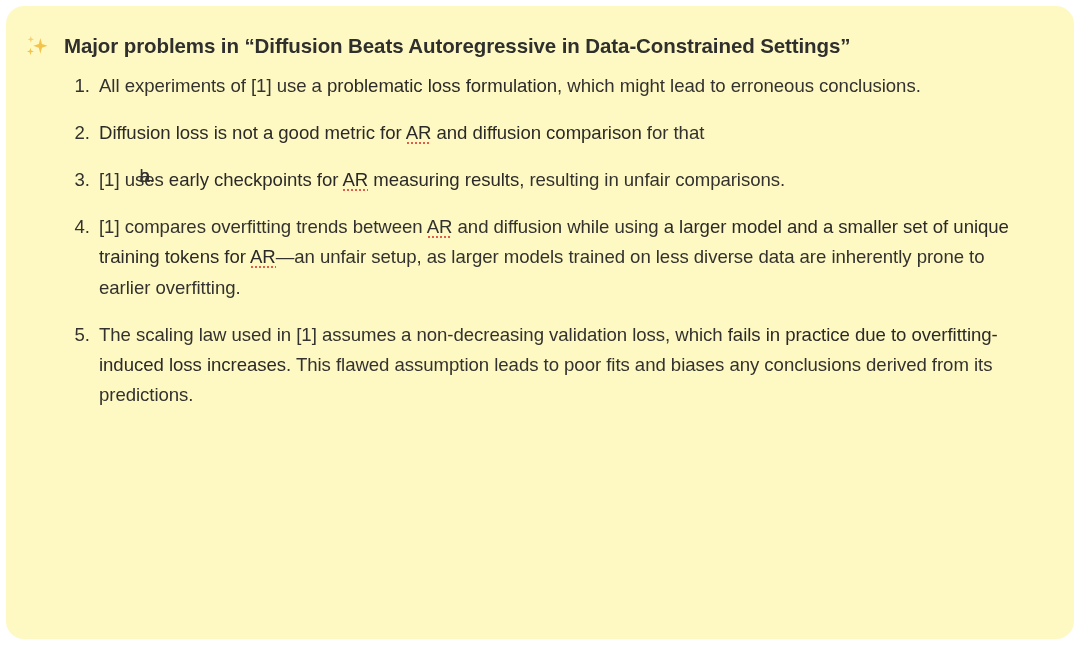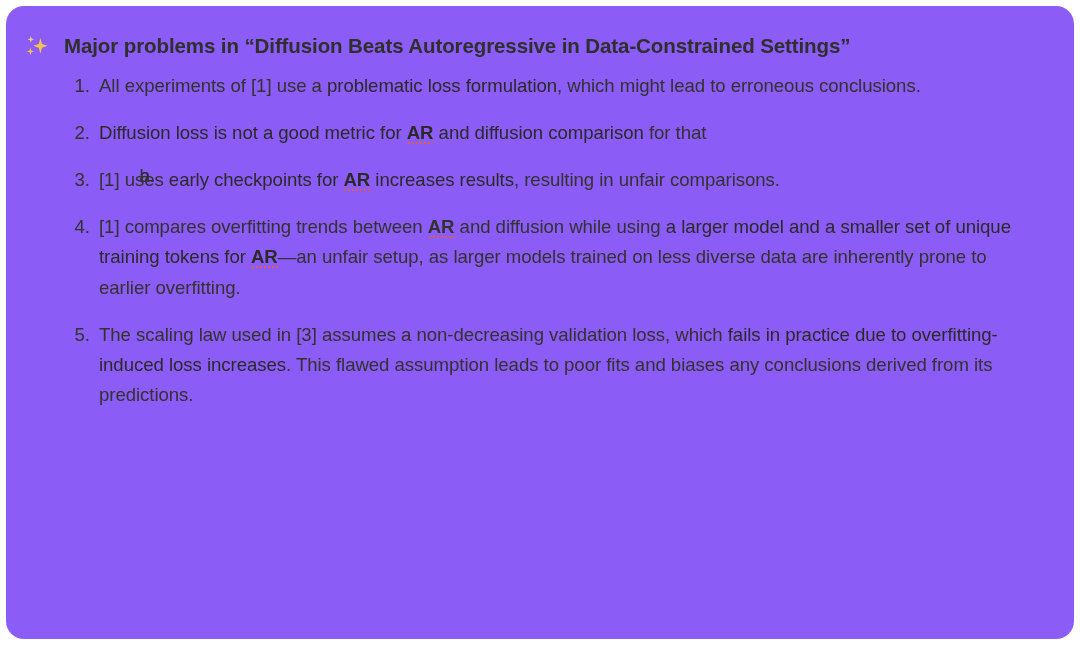--- a/index.html
+++ b/index.html
@@ -10,21 +10,21 @@
     height: 645px;
     background: #ffffff;
     font-family: "Liberation Sans", sans-serif;
   }
   #card {
     position: absolute;
     left: 6px;
     top: 6px;
     width: 1068px;
     height: 633px;
-    background: #8b5cf6;
+    background: #fef9c3;
     border-radius: 18px;
     overflow: hidden;
   }
   .inner {
     padding: 26px 34px 10px 16px;
   }
   
   .head-row {
     display: flex;
     align-items: flex-start;
@@ -85,21 +85,21 @@
   ol.lvl2 > li > .marker {
     position: absolute;
     left: 0;
     top: 0;
     width: 24px;
     text-align: right;
   }
   b, strong { font-weight: normal; color: #2b2a28; }
   
   .spell {
-    font-weight: bold;
+    font-weight: normal;
     background-image: radial-gradient(circle at center, #e05c4b 42%, rgba(0,0,0,0) 46%);
     background-size: 4px 4px;
     background-repeat: repeat-x;
     background-position: left calc(100% - 1px);
     padding-bottom: 3px;
   }
 </style>
 </head>
 <body>
 
@@ -114,19 +114,19 @@
       </svg>
       <div class="head-title">Major problems in “Diffusion Beats Autoregressive in Data-Constrained Settings”</div>
     </div>
 
     <ol class="lvl1" id="main-list">
         <li><span class="marker">1.</span><span><span>All experiments of [1] use a </span><b>problematic loss formulation</b><span>, which might lead to erroneous conclusions.</span></span></li>
         <li><span class="marker">2.</span><span><b>Diffusion loss is not a good metric for </b><b class="spell">AR</b><b> and diffusion comparison</b><span> for that</span></span><ol class="lvl2">
             <li><span class="marker">a.</span></li>
             <li><span class="marker">b.</span></li>
           </ol></li>
-        <li><span class="marker">3.</span><span><span>[1] uses </span><b>early checkpoints for </b><b class="spell">AR</b><b> increases results</b><span>, resulting in unfair comparisons.</span></span></li>
+        <li><span class="marker">3.</span><span><span>[1] uses </span><b>early checkpoints for </b><b class="spell">AR</b><b> measuring results</b><span>, resulting in unfair comparisons.</span></span></li>
         <li><span class="marker">4.</span><span><span>[1] compares overfitting trends between </span><span class="spell">AR</span><span> and diffusion while using </span><b>a larger model and a smaller set of unique training tokens for </b><b class="spell">AR</b><span>—an unfair setup, as larger models trained on less diverse data are inherently prone to earlier overfitting.</span></span></li>
-        <li><span class="marker">5.</span><span><span>The scaling law used in [3] assumes a non-decreasing validation loss, which </span><b>fails in practice due to overfitting-induced loss increases</b><span>. This flawed assumption leads to poor fits and biases any conclusions derived from its predictions.</span></span></li>
+        <li><span class="marker">5.</span><span><span>The scaling law used in [1] assumes a non-decreasing validation loss, which </span><b>fails in practice due to overfitting-induced loss increases</b><span>. This flawed assumption leads to poor fits and biases any conclusions derived from its predictions.</span></span></li>
       </ol>
 
   </div>
 </div>
 
 </body></html>

